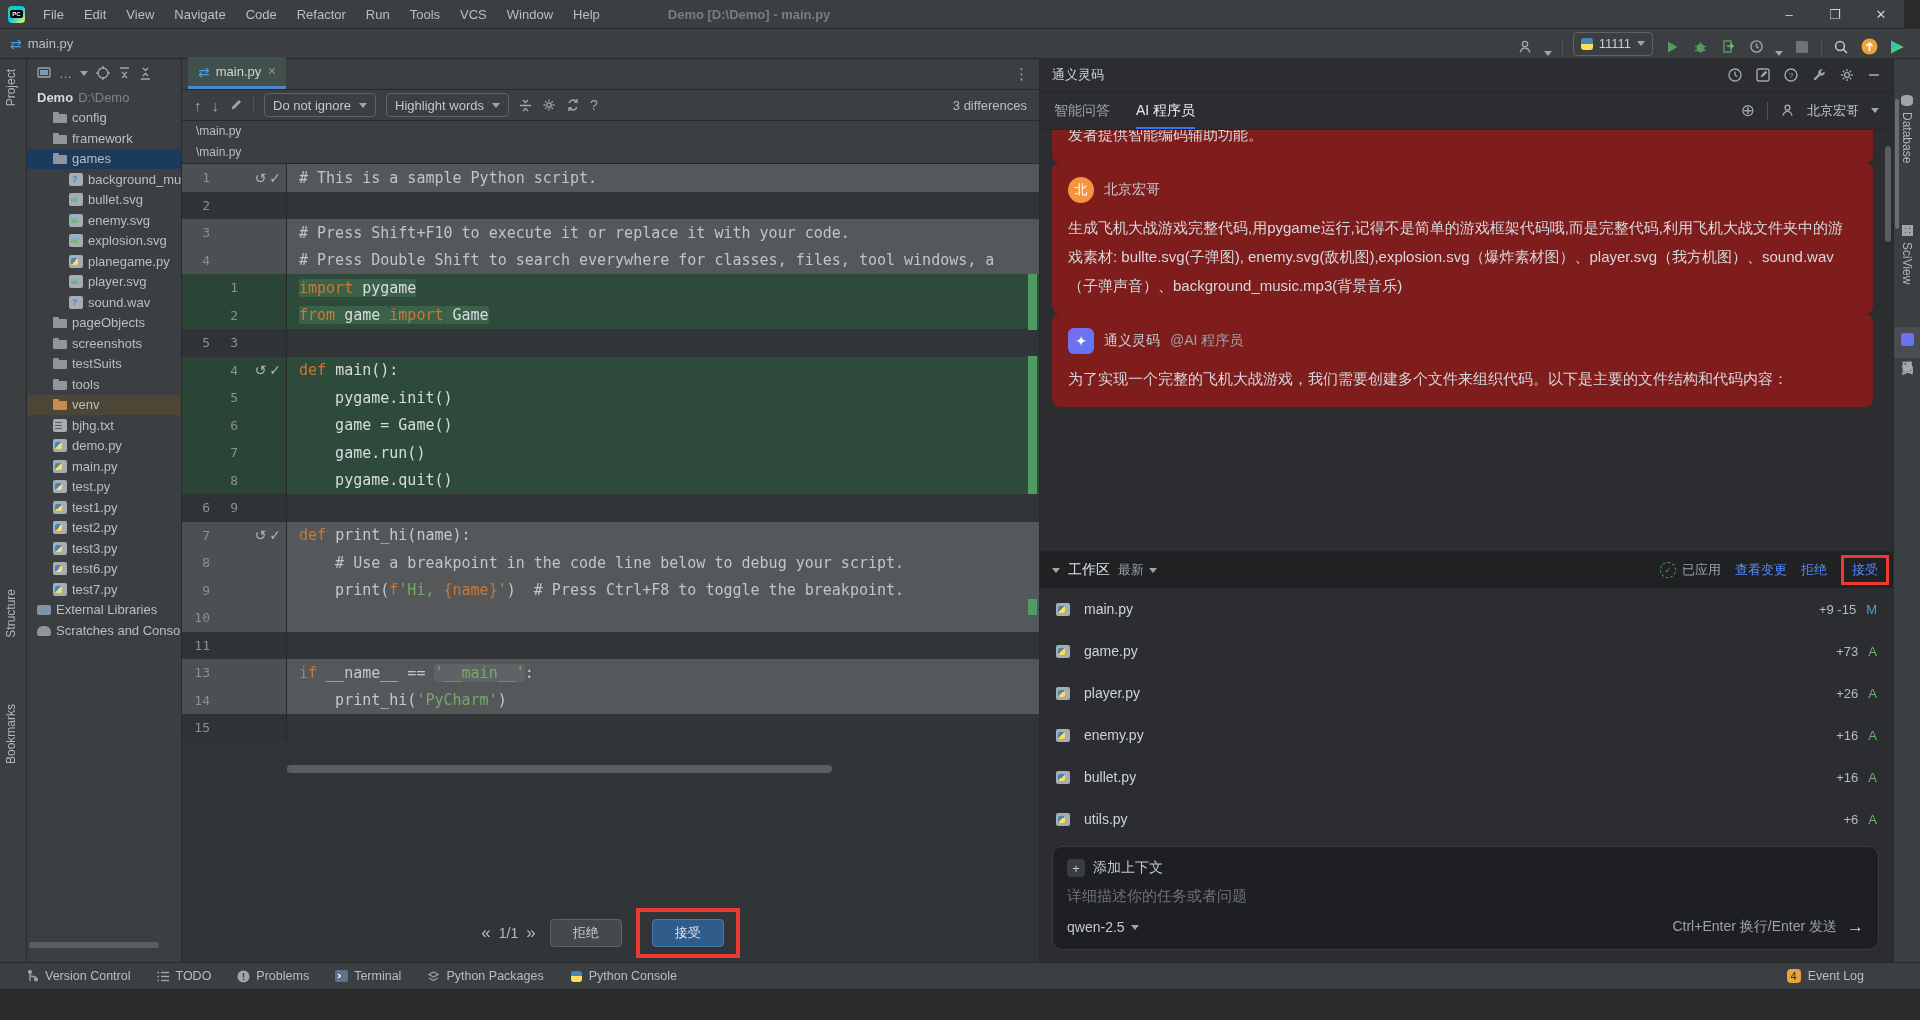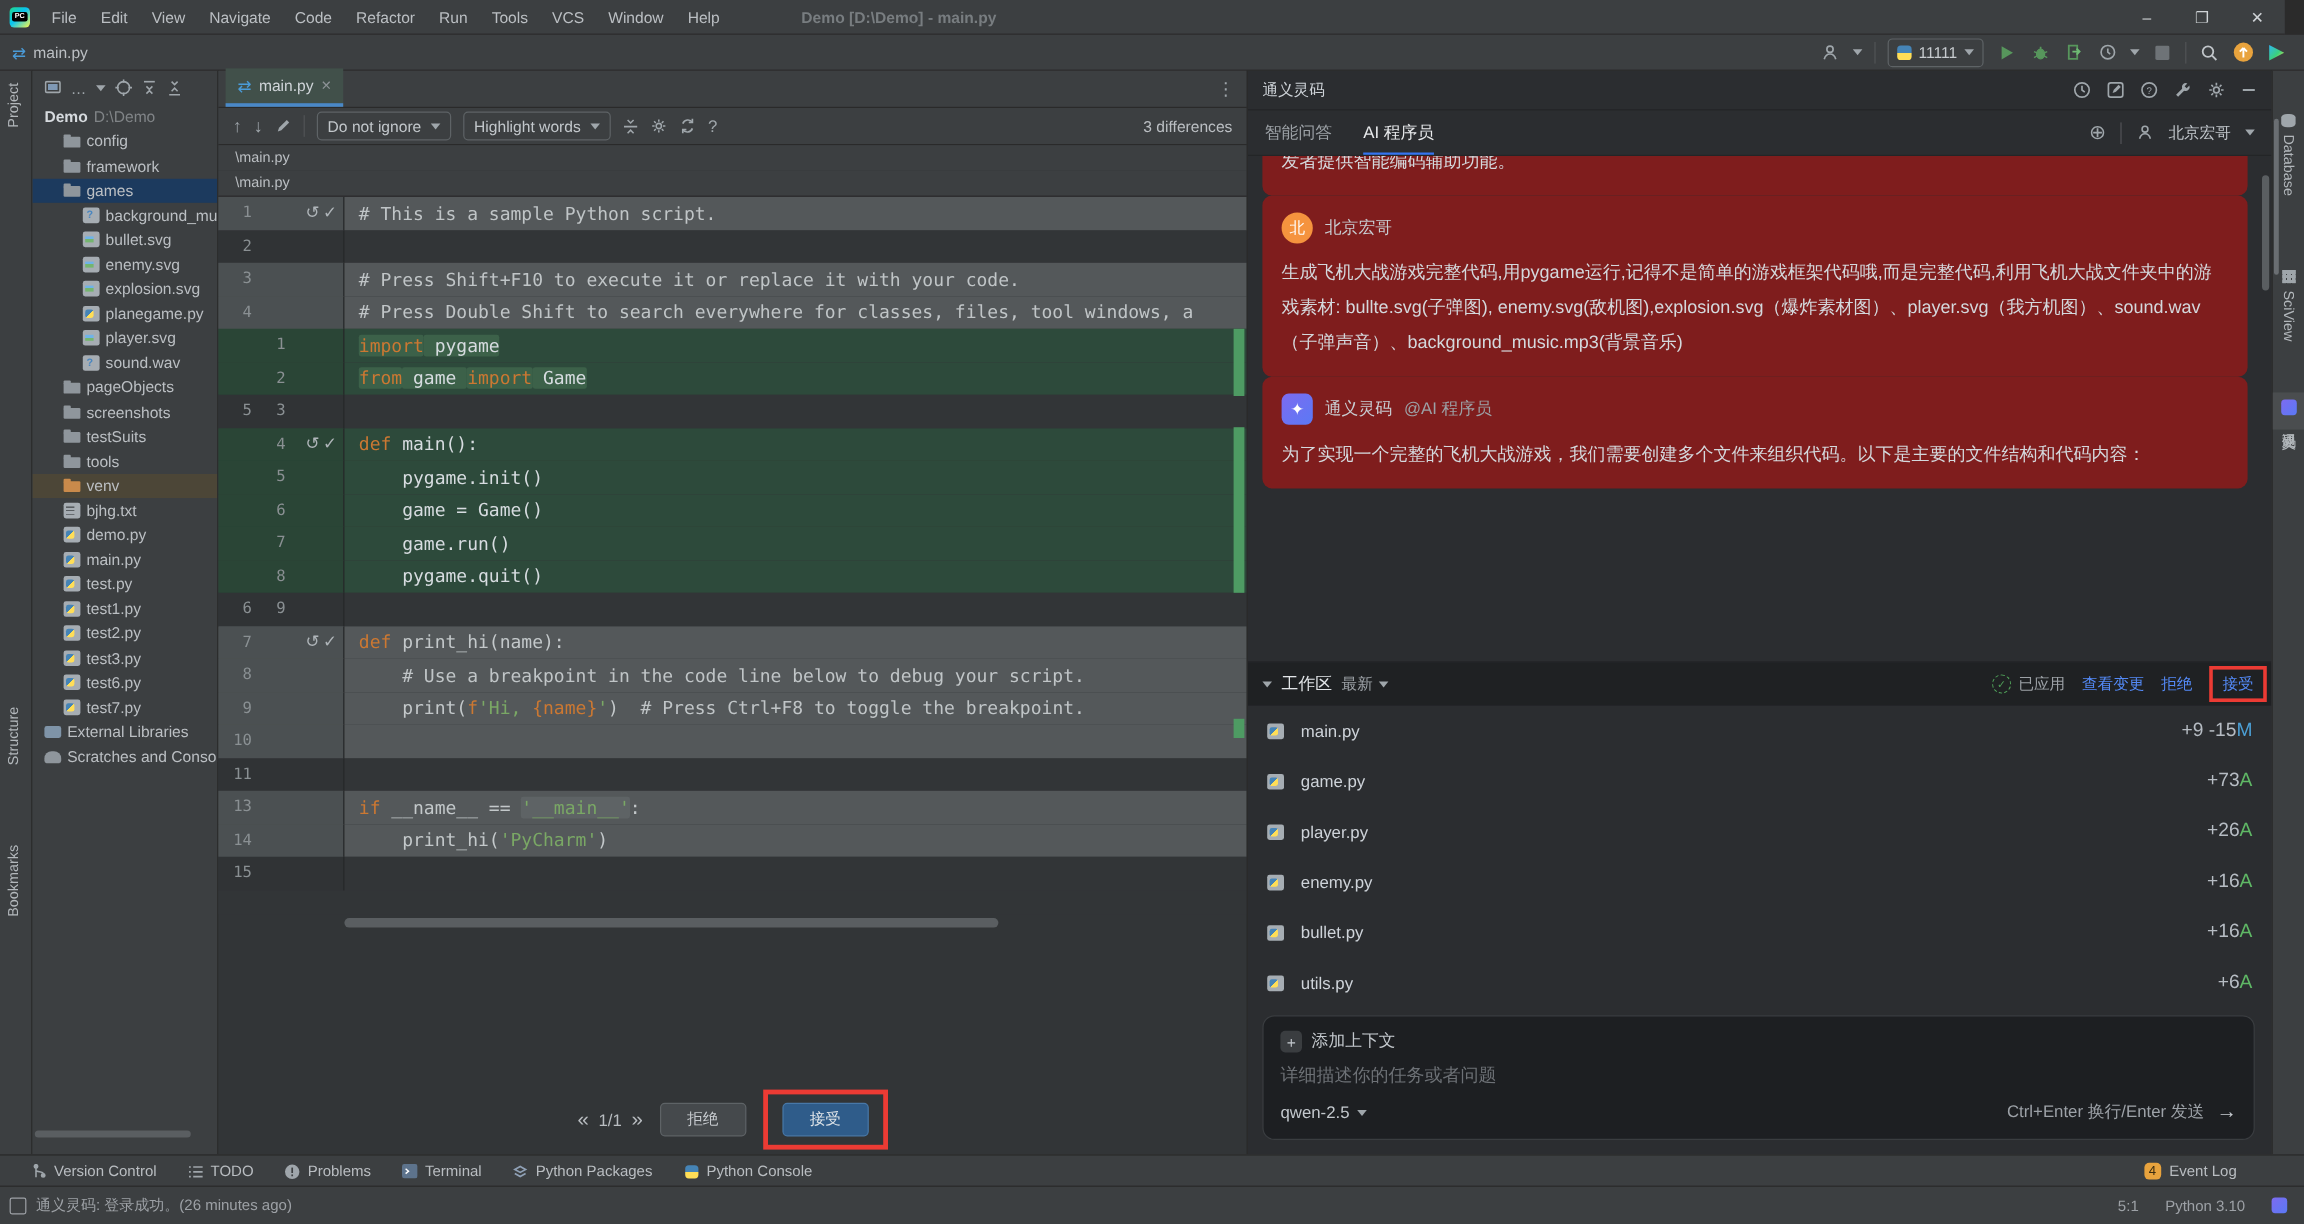--- a/index.html
+++ b/index.html
@@ -17,21 +17,21 @@
   .menus{display:flex;gap:4px;}
   .menu-item{padding:3px 8px;color:#bbbfc3;cursor:default;}
   .win-title{color:#787d80;margin-left:60px;font-weight:bold;}
   .win-controls{margin-left:auto;display:flex;}
   .win-btn{width:46px;height:27px;display:flex;align-items:center;justify-content:center;color:#cfd3d6;font-size:13px;}
   
   .toolbar2{position:absolute;top:29px;left:0;right:0;height:29px;background:#3c3f41;
             border-bottom:1px solid #2a2a2a;display:flex;align-items:center;}
   .crumb{display:flex;align-items:center;gap:6px;margin-left:10px;color:#bbbfc3;}
   .diffglyph{color:#4a9bd8;font-size:14px}
-  .tright{margin-left:auto;display:flex;align-items:center;gap:10px;margin-right:14px;}
+  .tright{margin-left:auto;display:flex;align-items:flex-end;gap:10px;margin-right:14px;}
   .sep{width:1px;height:18px;background:#515456;}
   .runcombo{display:flex;align-items:center;gap:6px;border:1px solid #5e6366;border-radius:4px;
             padding:2px 7px;height:18px;color:#c7cbcf;}
   .pybadge{width:12px;height:12px;border-radius:3px;
            background:linear-gradient(180deg,#4584b6 50%,#ffde57 50%);}
   .caret{width:0;height:0;border-left:4px solid transparent;border-right:4px solid transparent;
          border-top:5px solid #9fa6ab;display:inline-block;}
   .icon16{width:18px;height:18px;display:inline-flex;align-items:center;justify-content:center;}
   
   .main{position:absolute;top:59px;bottom:58px;left:0;right:0;display:flex;}
@@ -129,21 +129,21 @@
   .chev{width:0;height:0;border-left:4px solid transparent;border-right:4px solid transparent;
         border-top:5px solid #9fa6ab;}
   .wsright{margin-left:auto;display:flex;align-items:center;gap:14px;font-size:13px;}
   .applied{display:flex;align-items:center;gap:6px;color:#9ca1a6;}
   .okcirc{width:14px;height:14px;border:1px dashed #4f9e58;border-radius:50%;color:#4f9e58;font-size:9px;
           display:flex;align-items:center;justify-content:center;}
   .wslink{color:#548af7;}
   .redbox-sm{border:3px solid #ec3b34;padding:3px 8px;margin-right:-8px;}
   .wsrow{height:42px;display:flex;align-items:center;padding:0 16px;gap:9px;}
   .wsname{color:#ced3d9;font-size:14px;}
-  .wsstats{margin-left:auto;color:#b6bcc3;font-size:16px;display:flex;}
+  .wsstats{margin-left:auto;color:#b6bcc3;font-size:13px;display:flex;gap:10px;}
   .flag-A{color:#5fb865;} .flag-M{color:#4b9fd5;}
   
   .inputwrap{padding:6px 14px 12px 12px;}
   .inputcard{background:#1d1f22;border:1px solid #3a3d40;border-radius:10px;padding:12px 14px;height:78px;
              display:flex;flex-direction:column;}
   .addctx{display:flex;align-items:center;gap:8px;color:#c3c8cd;font-size:14px;}
   .plusbox{width:18px;height:18px;border-radius:4px;background:#3a3d40;color:#c3c8cd;display:flex;
            align-items:center;justify-content:center;font-size:13px;}
   .phtext{color:#6d7176;font-size:15px;margin-top:10px;}
   .inbottom{margin-top:auto;display:flex;align-items:center;color:#c3c8cd;font-size:14px;}
@@ -896,24 +896,13 @@
           <span class="pybadge" style="width:11px;height:11px"></span>
         </span>
       <span>Python Console</span>
     </div>
     <div class="eventlog">
       <span class="evbadge">4</span>
       <span>Event Log</span>
     </div>
   </div>
 
-  <div class="statusbar">
-    <div class="stleft">
-      <span class="boardico"></span>
-      <span>通义灵码: 登录成功。(26 minutes ago)</span>
-    </div>
-    <div class="stright">
-      <span>5:1</span>
-      <span>Python 3.10</span>
-      <span class="lingico"></span>
-    </div>
-  </div>
 </div>
 
 </body></html>

